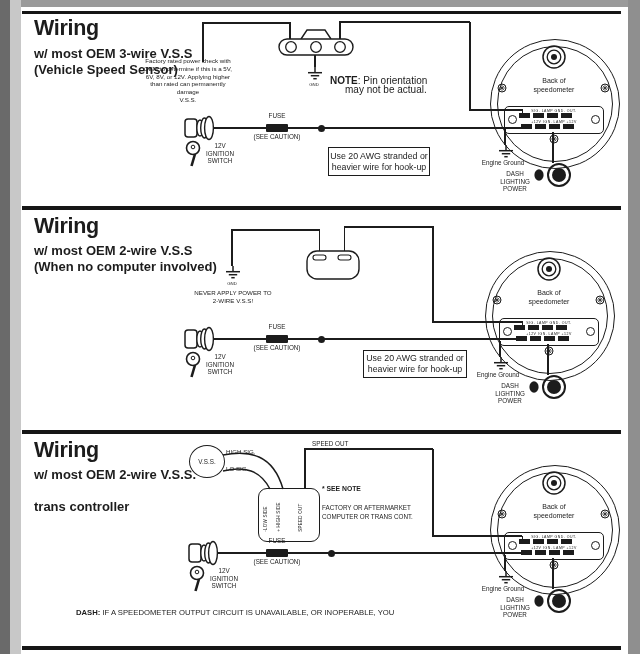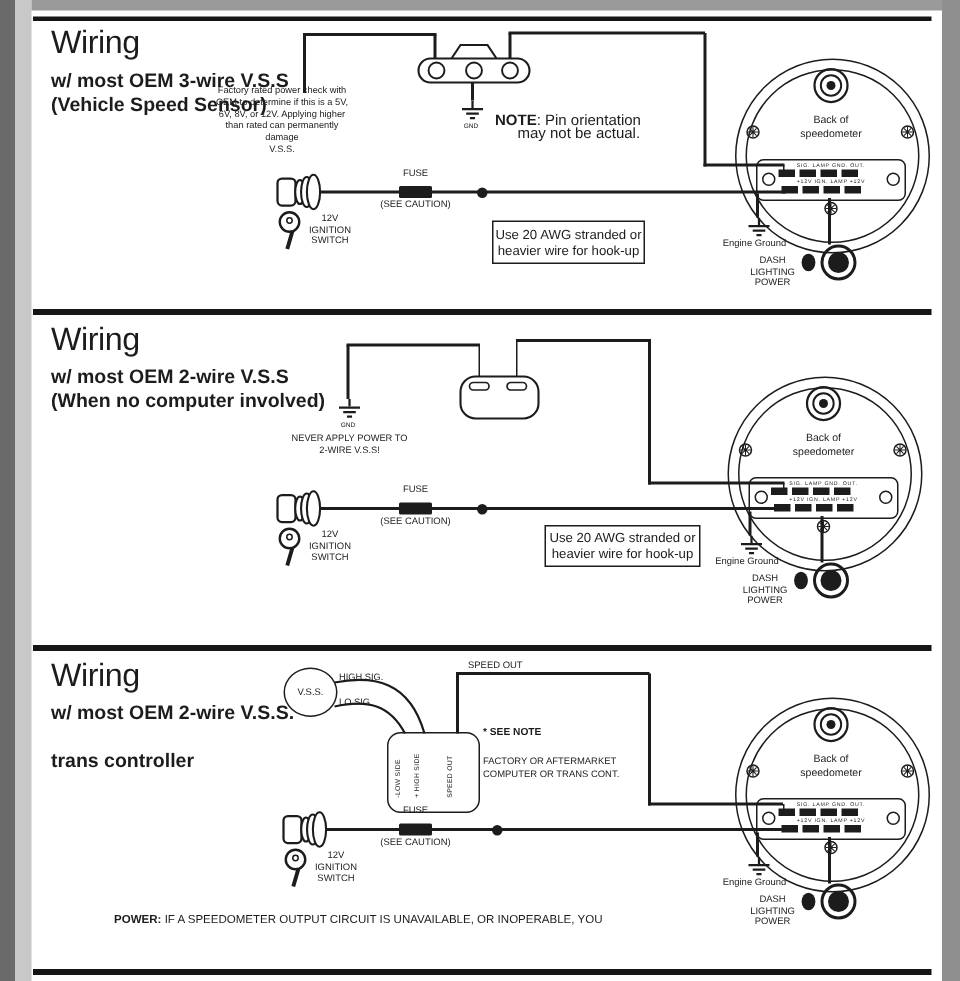--- a/index.html
+++ b/index.html
@@ -3,21 +3,21 @@
 <meta charset="utf-8">
 <style>
   html,body{margin:0;padding:0;background:#e8e8e8}
   #page{position:relative;width:640px;height:654px;background:#ffffff;overflow:hidden;
         font-family:"Liberation Sans",sans-serif;color:#1c1c1c}
   .abs{position:absolute}
   .t{position:absolute;white-space:nowrap}
   .rule{position:absolute;left:22px;width:599px;height:3.6px;background:#161616}
   .w{position:absolute;background:#1c1c1c}
   .dot{position:absolute;width:7px;height:7px;border-radius:50%;background:#1c1c1c}
-  .title{font-weight:normal;font-size:21.5px;letter-spacing:-.3px}
+  .title{font-weight:bold;font-size:21.5px;letter-spacing:-.3px}
   .sub{font-weight:bold;font-size:13px;line-height:16px}
   .cap{position:absolute;text-align:center;font-size:6.2px;line-height:7.8px}
   .gl{position:absolute;width:40px;text-align:center;font-size:7px;transform:scale(.62);transform-origin:center}
   
   .gauge{position:absolute;width:170px;height:215px}
   .gauge .c1{position:absolute;left:21px;top:6px;width:128px;height:128px;border:1.7px solid #1c1c1c;border-radius:50%}
   .gauge .c2{position:absolute;left:28px;top:13px;width:114px;height:114px;border:1px solid #1c1c1c;border-radius:50%}
   .gauge .stud{position:absolute;left:72px;top:11px}
   .gauge .scl{position:absolute;left:28px;top:50px}
   .gauge .scr{position:absolute;left:131px;top:50px}
@@ -400,16 +400,16 @@
         <use href="#sym-socket"></use>
       </svg>
     <div class="dash">
       <div>DASH</div>
       <div>LIGHTING</div>
       <div>POWER</div>
     </div>
   </div>
 
   <div class="abs" style="left:76px;top:608px;width:370px;font-size:7.7px;line-height:10.3px">
-    <div><b>POWER:</b> <span>IF A SPEEDOMETER OUTPUT CIRCUIT IS UNAVAILABLE, OR INOPERABLE, YOU</span></div>
+    <div><b>DASH:</b> <span>IF A SPEEDOMETER OUTPUT CIRCUIT IS UNAVAILABLE, OR INOPERABLE, YOU</span></div>
   </div>
 
 </div>
 
 </body></html>

